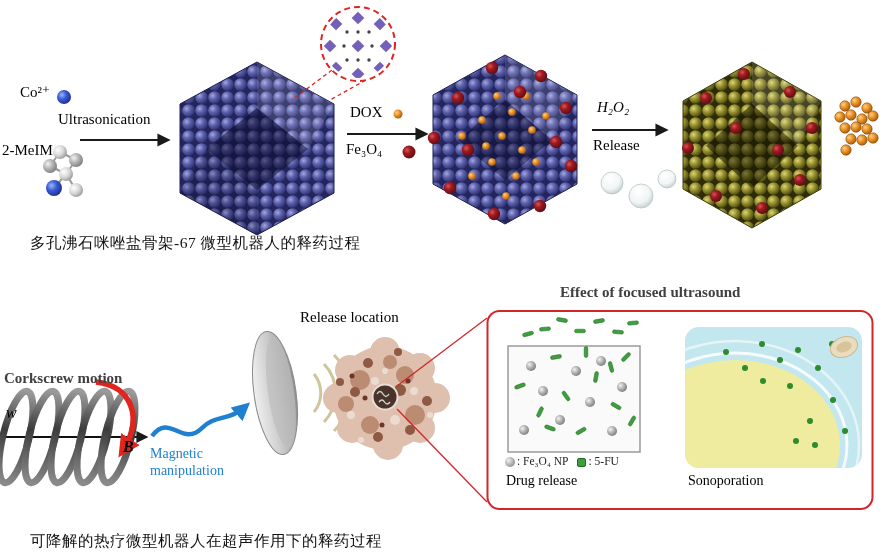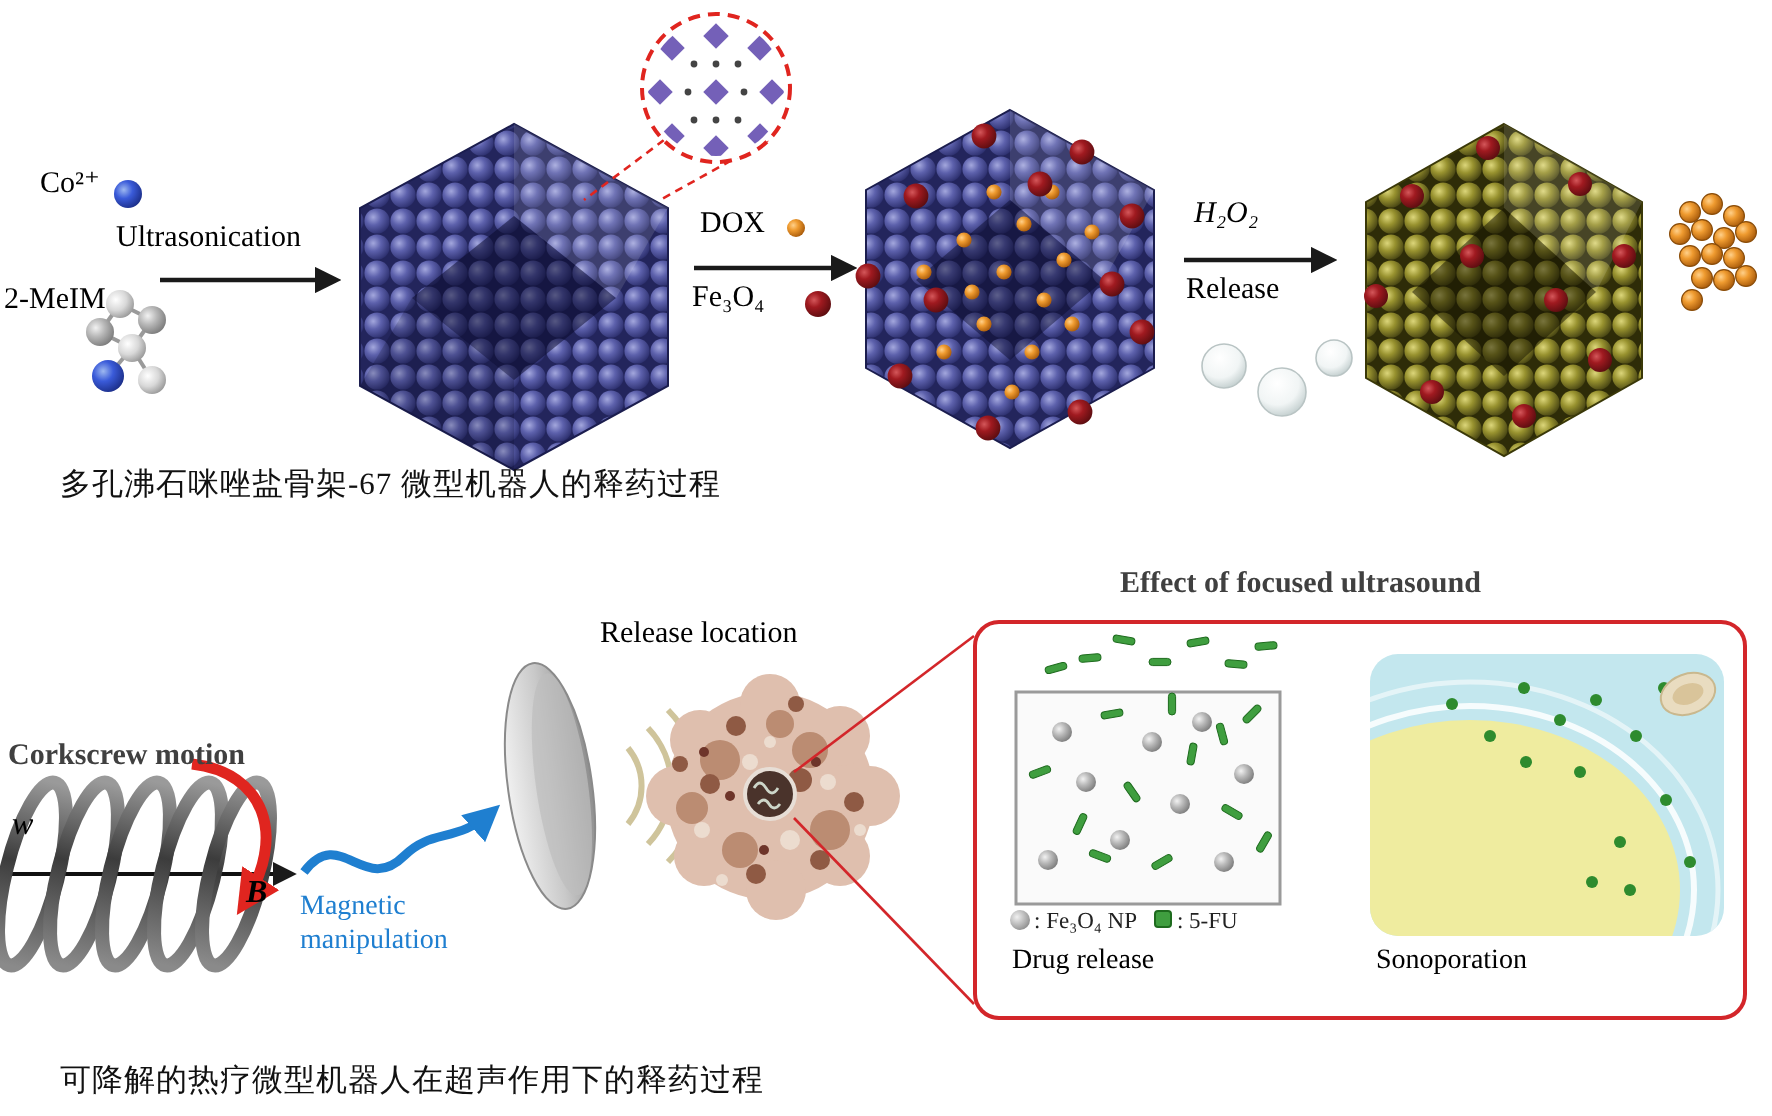--- a/index.html
+++ b/index.html
@@ -13,21 +13,21 @@
   .red{color:#404040;}
   .blue{color:#1f7fd0;}
   .bold{font-weight:bold;}
   .semibold{font-weight:600;}
   .ital{font-style:italic;}
   .prewrap{white-space:pre-line;}
   .s14{font-size:14px;}
   .s16{font-size:16px;}
   .cap{font-size:15.5px;color:#111;letter-spacing:0.5px;margin-left:30px;}
   .legend{position:absolute;left:505px;top:455px;width:150px;display:flex;align-items:center;gap:9px;font-size:11.5px;color:#222;z-index:5;}
-  .legend .grp{display:flex;align-items:flex-start;gap:2px;}
+  .legend .grp{display:flex;align-items:flex-end;gap:2px;}
   .ic-sphere{width:10px;height:10px;border-radius:50%;display:inline-block;
     background:radial-gradient(circle at 35% 35%, #f0f0f0, #a5a5a5 60%, #6e6e6e);}
   .ic-square{width:9px;height:9px;border-radius:2px;display:inline-block;background:#3f9e3f;border:1px solid #1e6b1e;box-sizing:border-box;}
 </style>
 </head>
 <body>
 
 <svg class="stage" viewBox="0 0 886 558" xmlns="http://www.w3.org/2000/svg">
   <defs>
     <radialGradient id="gPur" cx="35%" cy="35%" r="70%">

